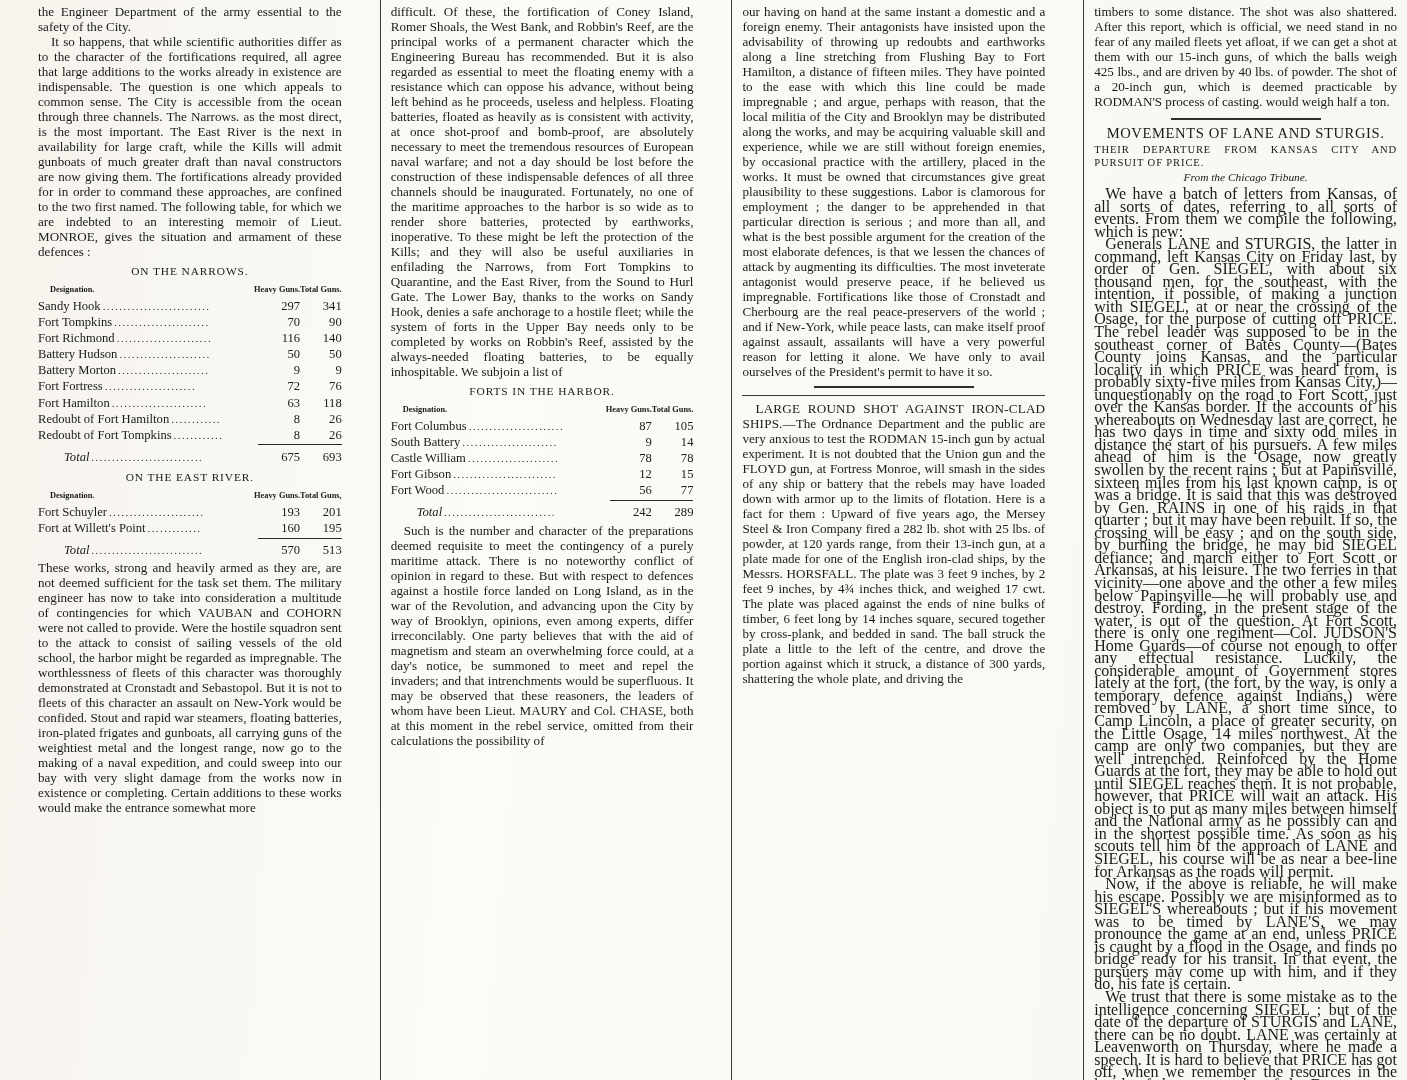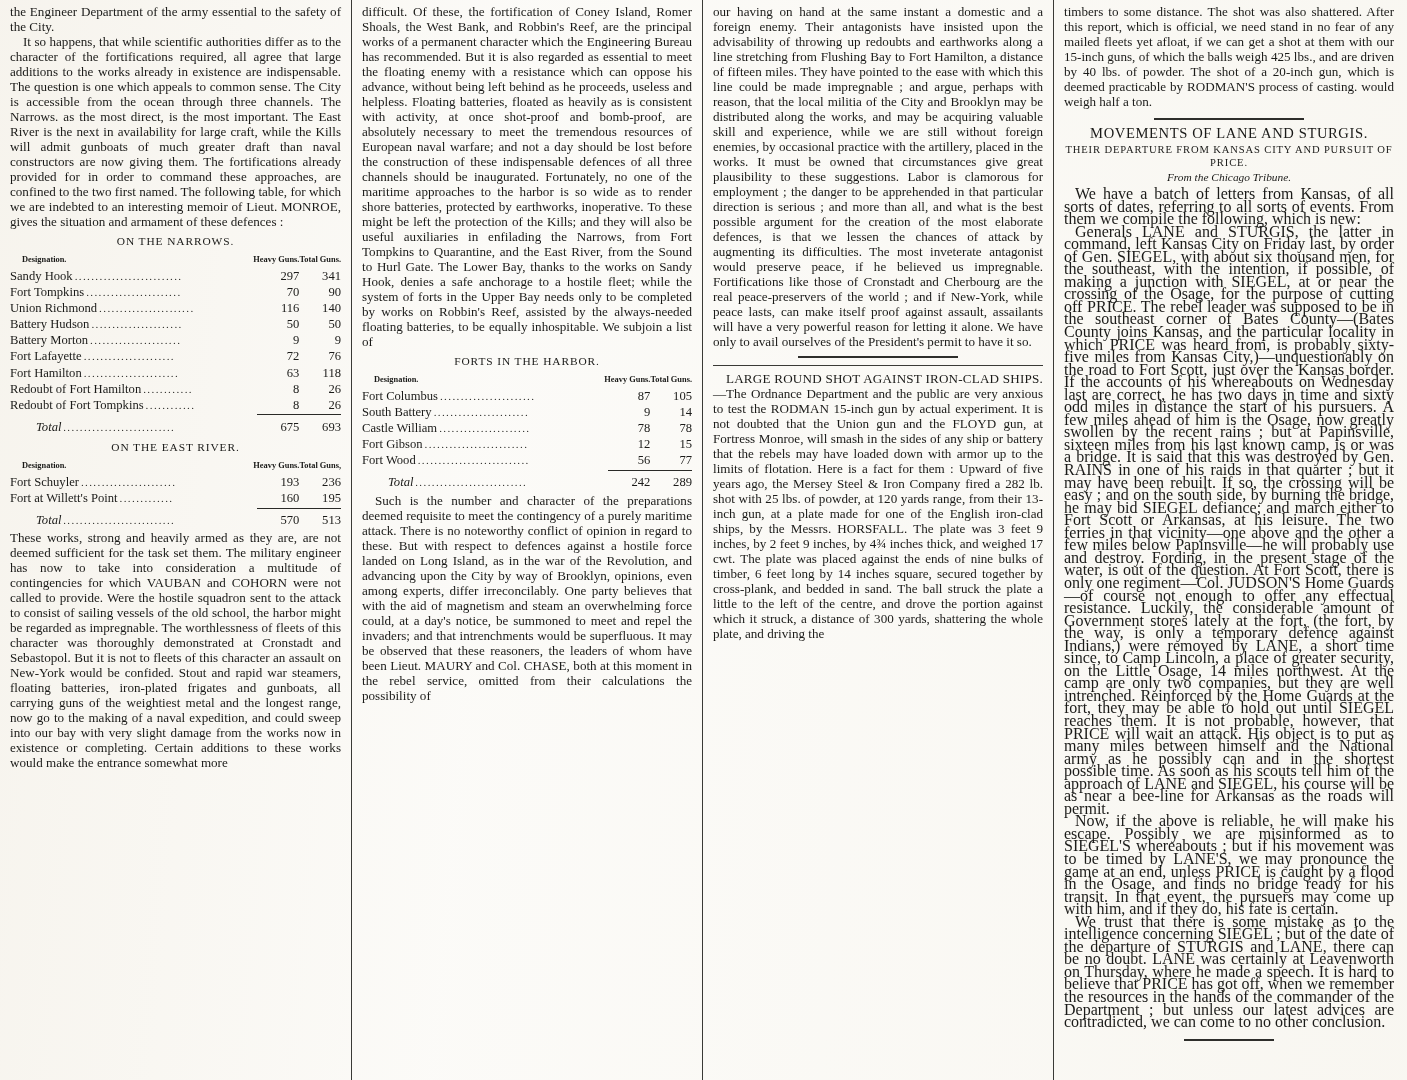--- a/index.html
+++ b/index.html
@@ -24,20 +24,21 @@
     width:1407px;height:1080px;
     display:flex;
     box-sizing:border-box;
   }
   .col{
     position:relative;
     width:351px;
     box-sizing:border-box;
     padding:4px 10px 0 10px;
     overflow:hidden;
+    margin-left:28px;
   }
   .col + .col{ border-left:1.6px solid #3a3a36; }
   .col-inner{
     font-size:13.1px;
     line-height:15.0px;
     text-align:justify;
     text-justify:inter-word;
     hyphens:manual;
   }
   p{margin:0;}
@@ -94,21 +95,20 @@
     border-top:2px solid #2e2e2b;
   }
   .artbreak.short{ width:90px; margin-top:10px;}
   .hl1{
     text-align:center;
     font-size:14.6px;
     letter-spacing:.6px;
     margin:1px 0 2px 0;
   }
   .hl2{
-    text-align:center;
     font-size:10.6px;
     letter-spacing:.85px;
     text-transform:uppercase;
     line-height:13px;
     margin:0 0 1px 0;
   }
   .hl3{
     text-align:center;
     font-size:11.4px;
     font-style:italic;
@@ -154,36 +154,36 @@
               <td class="name"><span class="lbl">Sandy Hook</span><span class="dots">..........................</span></td>
               <td class="hg">297</td>
               <td class="tg">341</td>
             </tr>
             <tr>
               <td class="name"><span class="lbl">Fort Tompkins</span><span class="dots">.......................</span></td>
               <td class="hg">70</td>
               <td class="tg">90</td>
             </tr>
             <tr>
-              <td class="name"><span class="lbl">Union Richmond</span><span class="dots">.......................</span></td>
+              <td class="name"><span class="lbl">Fort Richmond</span><span class="dots">.......................</span></td>
               <td class="hg">116</td>
               <td class="tg">140</td>
             </tr>
             <tr>
               <td class="name"><span class="lbl">Battery Hudson</span><span class="dots">......................</span></td>
               <td class="hg">50</td>
               <td class="tg">50</td>
             </tr>
             <tr>
               <td class="name"><span class="lbl">Battery Morton</span><span class="dots">......................</span></td>
               <td class="hg">9</td>
               <td class="tg">9</td>
             </tr>
             <tr>
-              <td class="name"><span class="lbl">Fort Lafayette</span><span class="dots">......................</span></td>
+              <td class="name"><span class="lbl">Fort Fortress</span><span class="dots">......................</span></td>
               <td class="hg">72</td>
               <td class="tg">76</td>
             </tr>
             <tr>
               <td class="name"><span class="lbl">Fort Hamilton</span><span class="dots">.......................</span></td>
               <td class="hg">63</td>
               <td class="tg">118</td>
             </tr>
             <tr>
               <td class="name"><span class="lbl">Redoubt of Fort Hamilton</span><span class="dots">............</span></td>
@@ -218,21 +218,21 @@
           <tr>
             <th class="c-desig">Designation.</th>
             <th class="c-hg">Heavy Guns.</th>
             <th class="c-tg">Total Guns,</th>
           </tr>
         </thead>
         <tbody>
             <tr>
               <td class="name"><span class="lbl">Fort Schuyler</span><span class="dots">.......................</span></td>
               <td class="hg">193</td>
-              <td class="tg">236</td>
+              <td class="tg">201</td>
             </tr>
             <tr>
               <td class="name"><span class="lbl">Fort at Willett's Point</span><span class="dots">.............</span></td>
               <td class="hg">160</td>
               <td class="tg">195</td>
             </tr>
             <tr class="rule">
               <td></td>
               <td class="hg">
                 <div></div>

